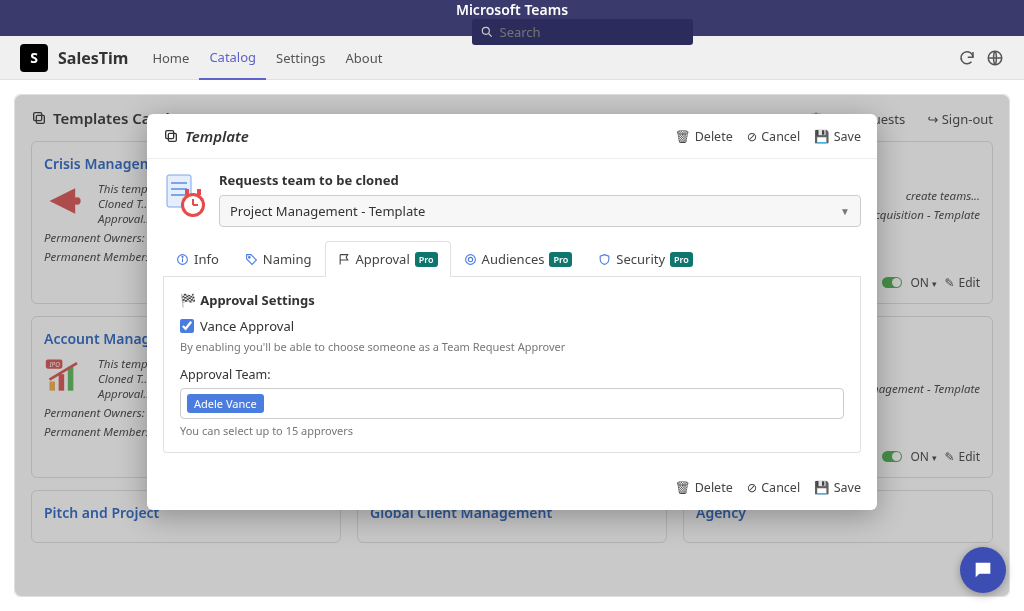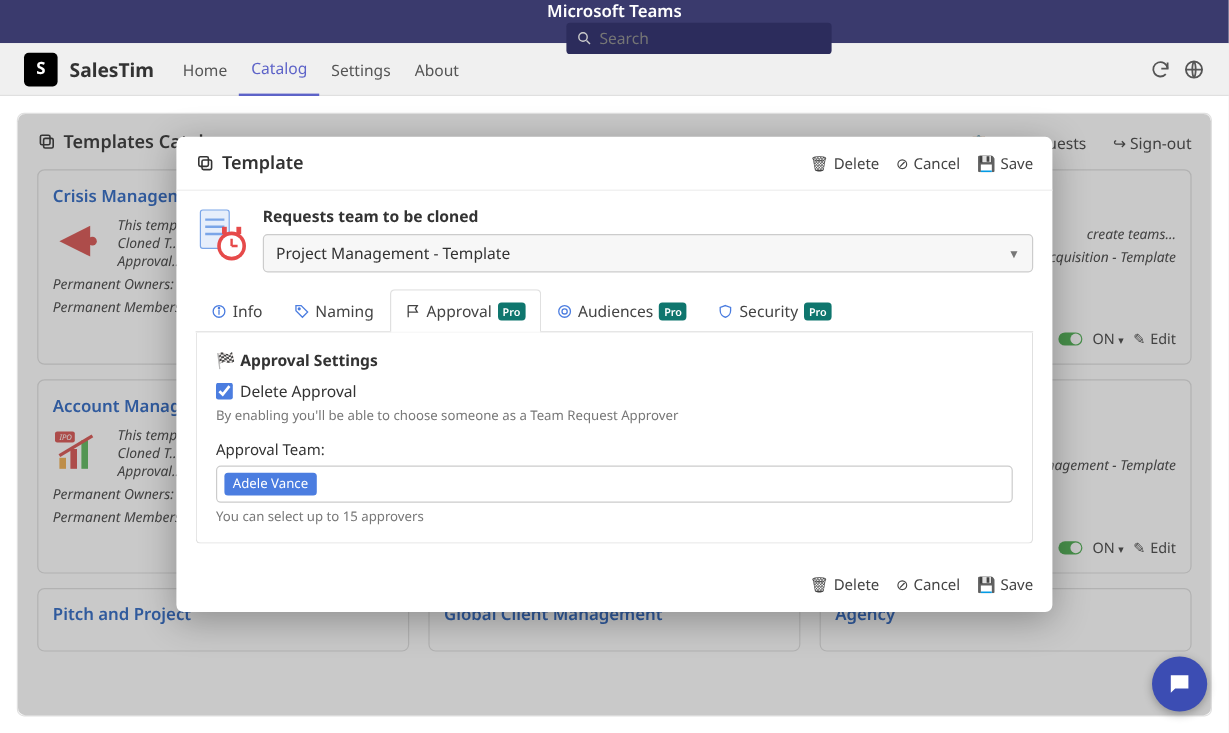--- a/index.html
+++ b/index.html
@@ -41,21 +41,21 @@
   .card-footer { display: flex; justify-content: flex-end; align-items: center; gap: 8px; margin-top: 8px; font-size: 12px; color: #444; }
   .toggle { width: 20px; height: 11px; border-radius: 6px; background: #4caf50; position: relative; display: inline-block; }
   .toggle::after { content: ''; position: absolute; right: 1px; top: 1px; width: 9px; height: 9px; background: #fff; border-radius: 50%; }
   .caret::after{content:'▾'; font-size:9px; margin-left:3px;}
   .edit-btn { display:flex; align-items:center; gap:4px; cursor:pointer; }
 
   
   .modal-overlay { position: absolute; inset: 0; z-index: 10; display: flex; align-items: flex-start; justify-content: center; padding-top: 114px; pointer-events:none; }
   .modal { width: 730px; background: #fff; border-radius: 6px; box-shadow: 0 6px 30px rgba(0,0,0,0.3); pointer-events:auto; font-size: 13px; color: #333; }
   .modal-head { display: flex; align-items: center; justify-content: space-between; padding: 12px 16px; border-bottom: 1px solid #eee; }
-  .modal-head-left { display: flex; align-items: center; gap: 6px; font-weight: 600; font-size: 15px; }
+  .modal-head-left { display: flex; align-items: center; gap: 6px; font-weight: 600; font-size: 15px; font-style: italic; }
   .modal-actions { display: flex; gap: 14px; font-size: 12.5px; }
   .modal-actions .action { display: flex; align-items: center; gap: 4px; cursor: pointer; color: #444; }
   .modal-body { padding: 12px 16px 16px; }
   .select-row { display: flex; gap: 12px; align-items: flex-start; margin-bottom: 14px; }
   .sel-icon { width: 44px; height: 50px; flex: 0 0 44px; }
   .sel-label { font-weight: 700; font-size: 13px; margin-bottom: 6px; }
   .select-box { border: 1px solid #ccc; background: #f7f7f7; border-radius: 4px; padding: 6px 10px; display: flex; justify-content: space-between; align-items: center; cursor: pointer; }
   .select-box .drop { color: #777; font-size: 10px; }
 
   .tabs { display: flex; border-bottom: 1px solid #e0e0e0; }
@@ -314,21 +314,21 @@
             </svg>
           <span>Security</span>
           <span class="badge">Pro</span>
         </div>
       </div>
 
       <div class="tab-panel">
         <div class="sec-title">🏁<span>Approval Settings</span></div>
         <label class="check-row">
           <input type="checkbox" checked="" style="">
-          <span>Delete Approval</span>
+          <span>Vance Approval</span>
         </label>
         <div class="help">By enabling you'll be able to choose someone as a Team Request Approver</div>
         <div class="field-label">Approval Team:</div>
         <div class="tag-input">
           <span class="tag">Adele Vance</span>
         </div>
         <div class="help">You can select up to 15 approvers</div>
       </div>
     </div>
     <div class="modal-foot">

